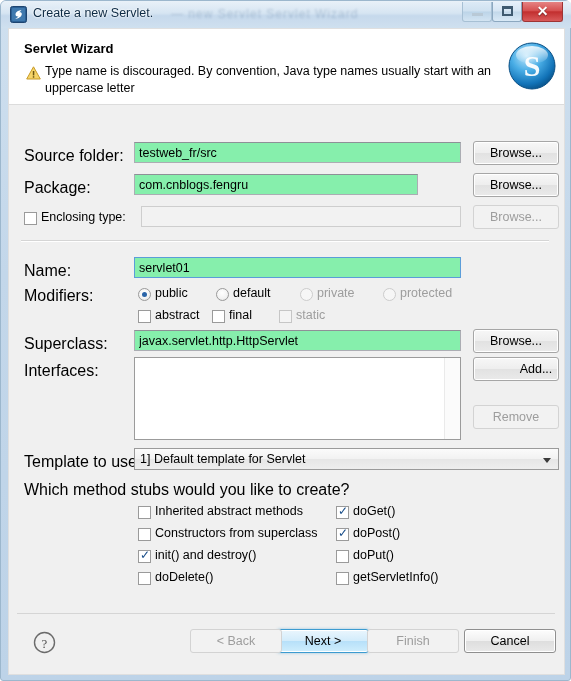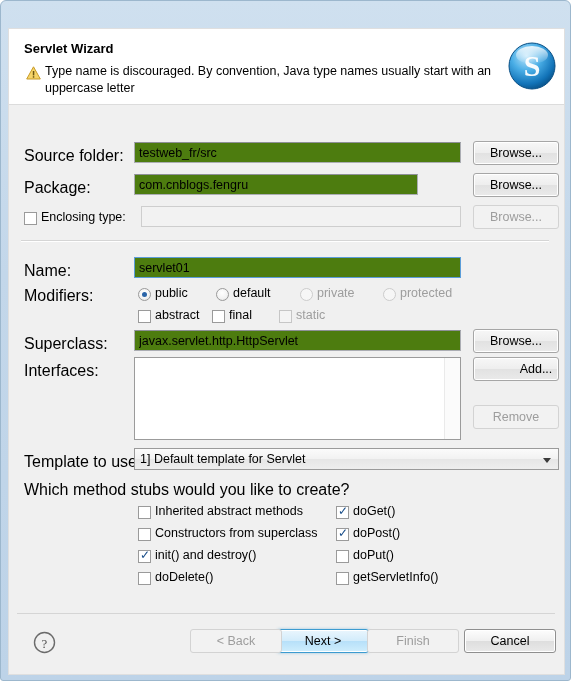--- a/index.html
+++ b/index.html
@@ -141,21 +141,21 @@
   }
 
   .lbl {
     position: absolute;
     font-size: 16px; color: #000; white-space: nowrap;
   }
 
   .tf {
     position: absolute;
     box-sizing: border-box;
-    background: #4d7c0f;
+    background: #86efac;
     border: 1px solid #abadb3;
     border-top-color: #8e9097;
     font-family: "Liberation Sans", sans-serif;
     font-size: 12.5px;
     color: #000;
     padding: 0 0 0 4px;
     height: 21px;
     line-height: 19px;
     outline: none;
   }
@@ -283,20 +283,41 @@
   #help-icon {
     position: absolute; left: 24px; top: 17px;
     width: 23px; height: 23px;
   }
 </style>
 </head>
 <body>
 
 <div id="window">
 
+  <div id="titlebar">
+    <span id="title-icon">
+      <svg width="17" height="17" viewBox="0 0 17 17">
+        <rect x="0.5" y="0.5" width="16" height="16" rx="2" fill="#2b5f93" stroke="#1d4470"></rect>
+        <rect x="2" y="2" width="13" height="13" rx="1" fill="#3f79ae"></rect>
+        <path d="M11.5 4.2 C7.5 4.2 5.5 6.5 5.5 8.6 C5.5 10.2 7 11 8.6 10.4 C6.8 12 5.2 12.6 4.6 12.8 C8.6 12.8 11.8 10.6 11.8 8 C11.8 6.6 10.4 6 9.1 6.5 C10.3 5.2 11.2 4.5 11.5 4.2 Z" fill="#ffffff"></path>
+      </svg>
+    </span>
+    <span id="title-ghost">— new Servlet   Servlet   Wizard</span>
+    <span id="title-text">Create a new Servlet.</span>
+
+    <div class="win-btn" id="btn-min">
+      <span class="glyph"></span>
+    </div>
+    <div class="win-btn" id="btn-max">
+      <span class="glyph"></span>
+    </div>
+    <div class="win-btn" id="btn-close">
+      <span class="glyph">✕</span>
+    </div>
+  </div>
 
   <div id="client">
 
     <div id="banner">
       <div id="banner-title">Servlet Wizard</div>
       <span id="warn-icon">
         <svg width="15" height="14" viewBox="0 0 15 14">
           <path d="M7.5 0.8 L14.3 13 L0.7 13 Z" fill="#f6d468" stroke="#c79a28" stroke-width="1" stroke-linejoin="round"></path>
           <rect x="6.8" y="5" width="1.5" height="4.4" fill="#6b5410"></rect>
           <rect x="6.8" y="10.2" width="1.5" height="1.5" fill="#6b5410"></rect>

